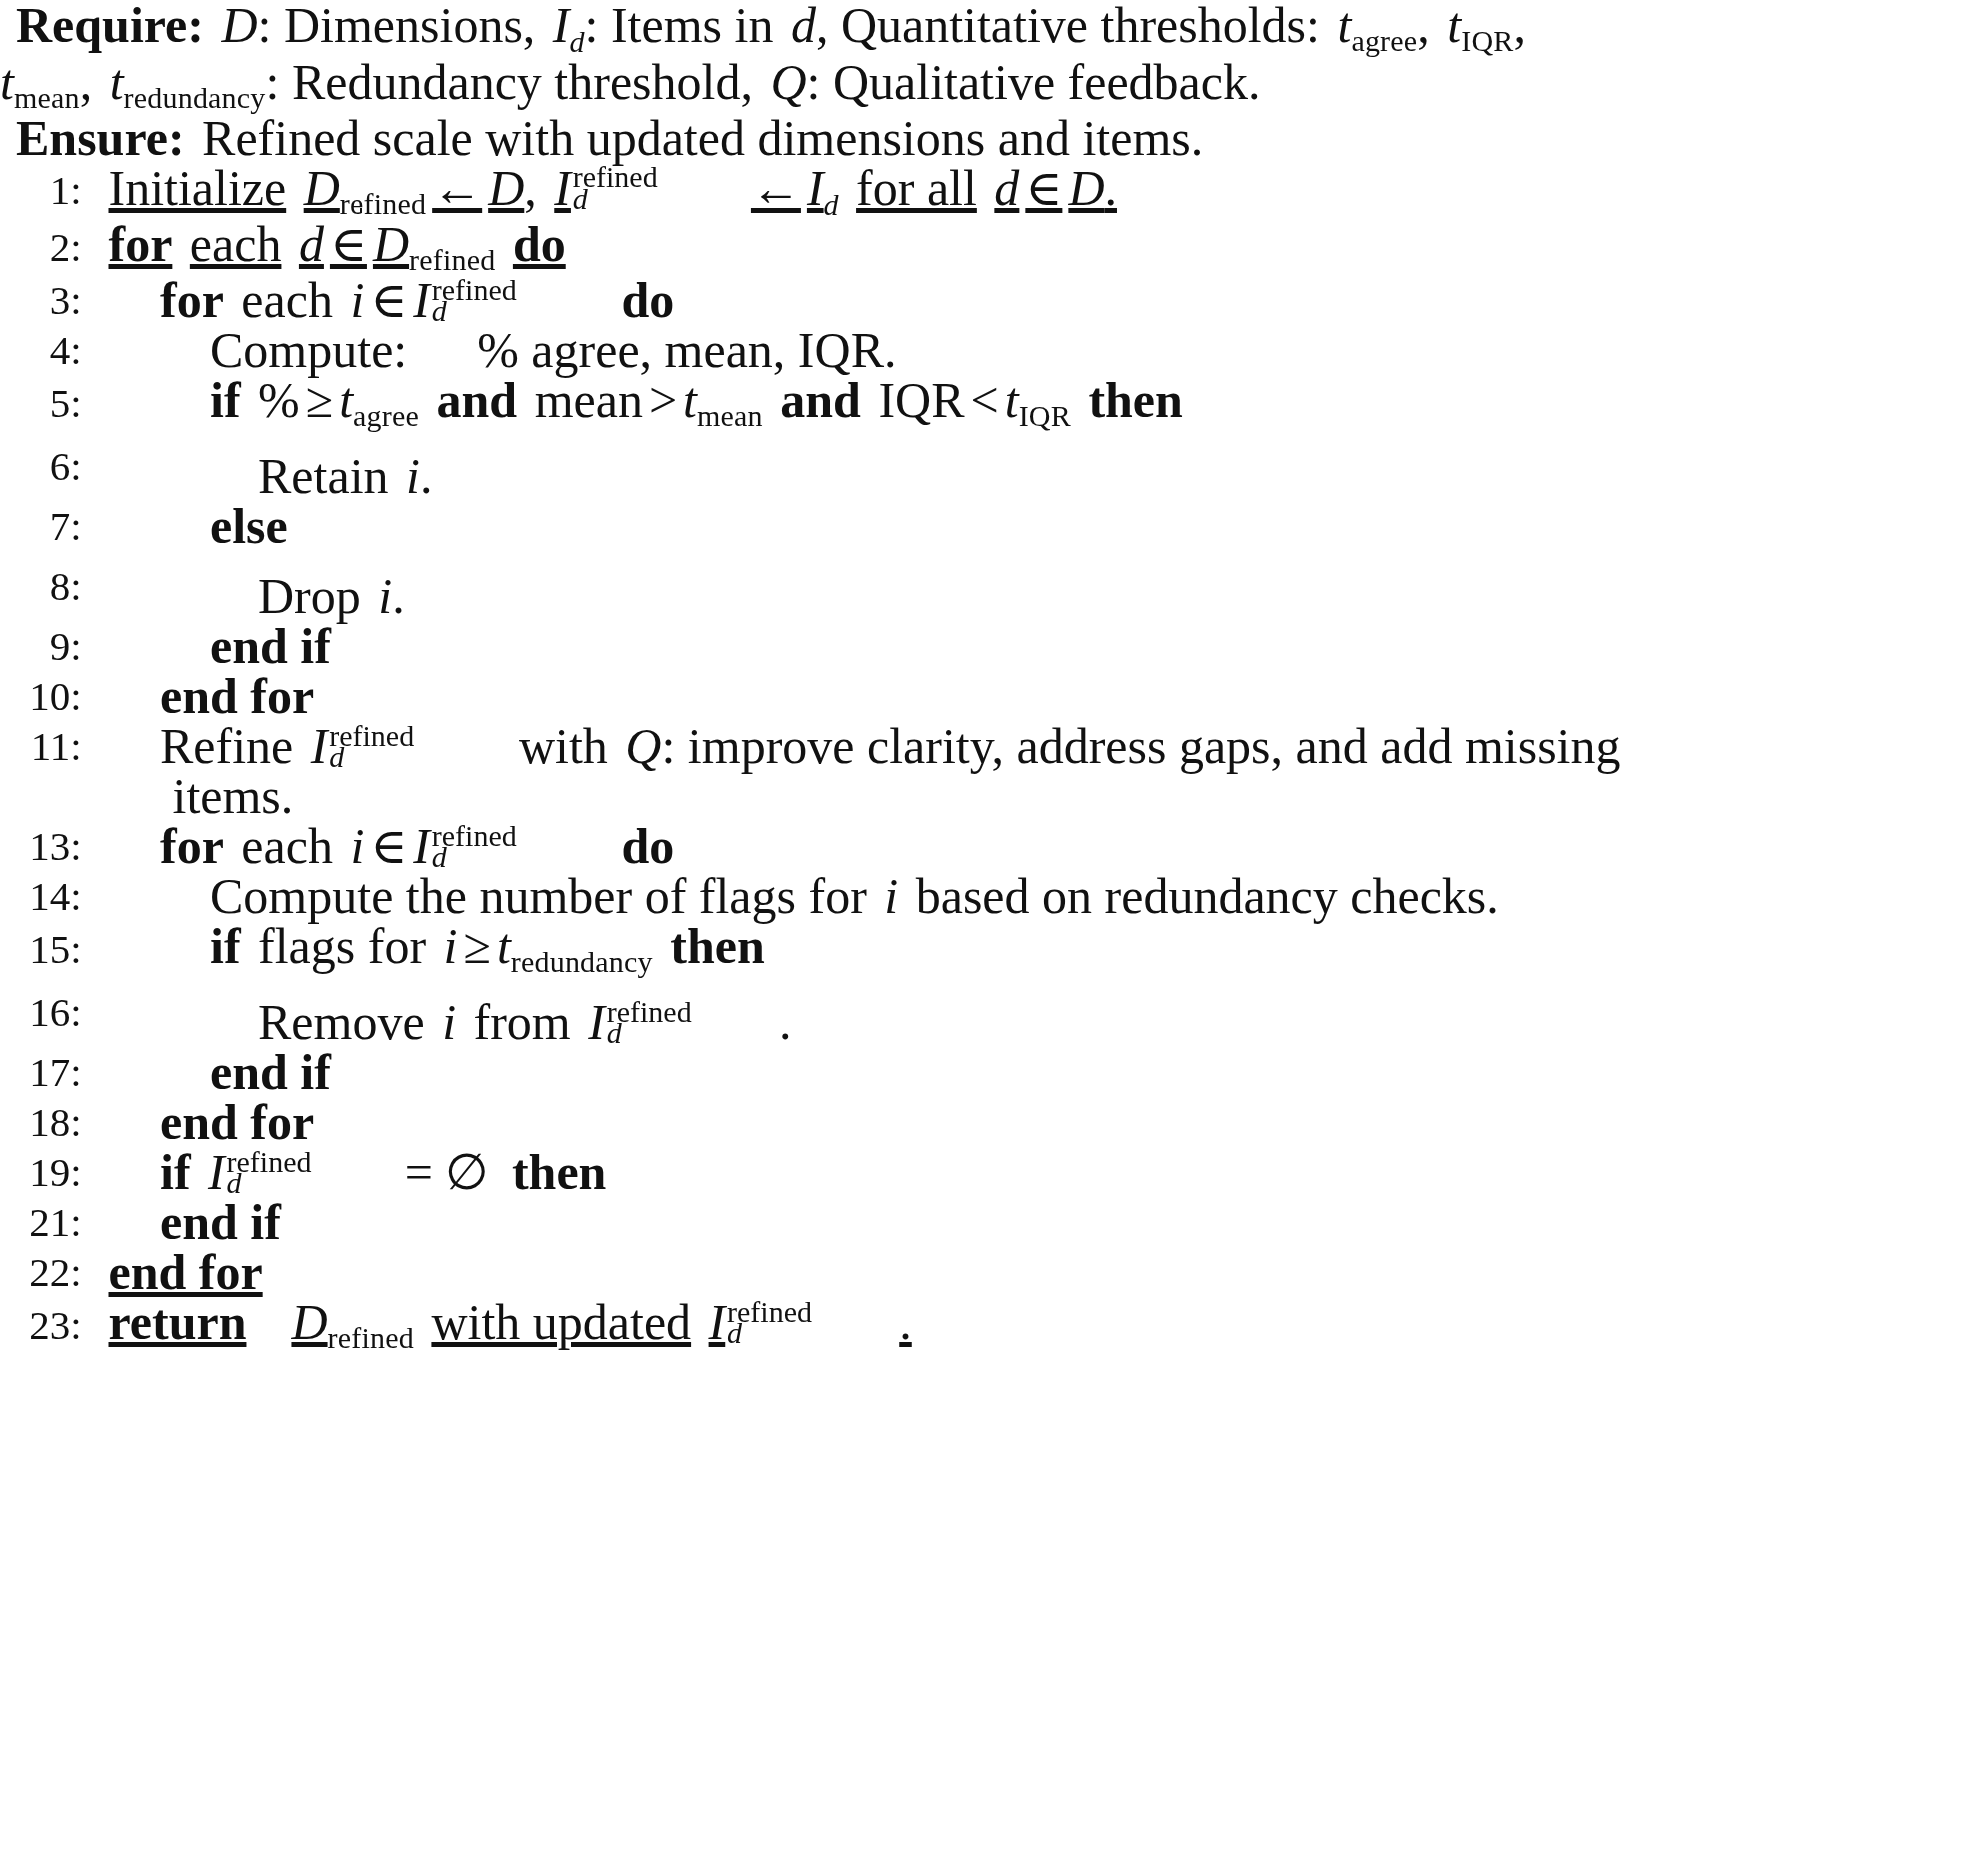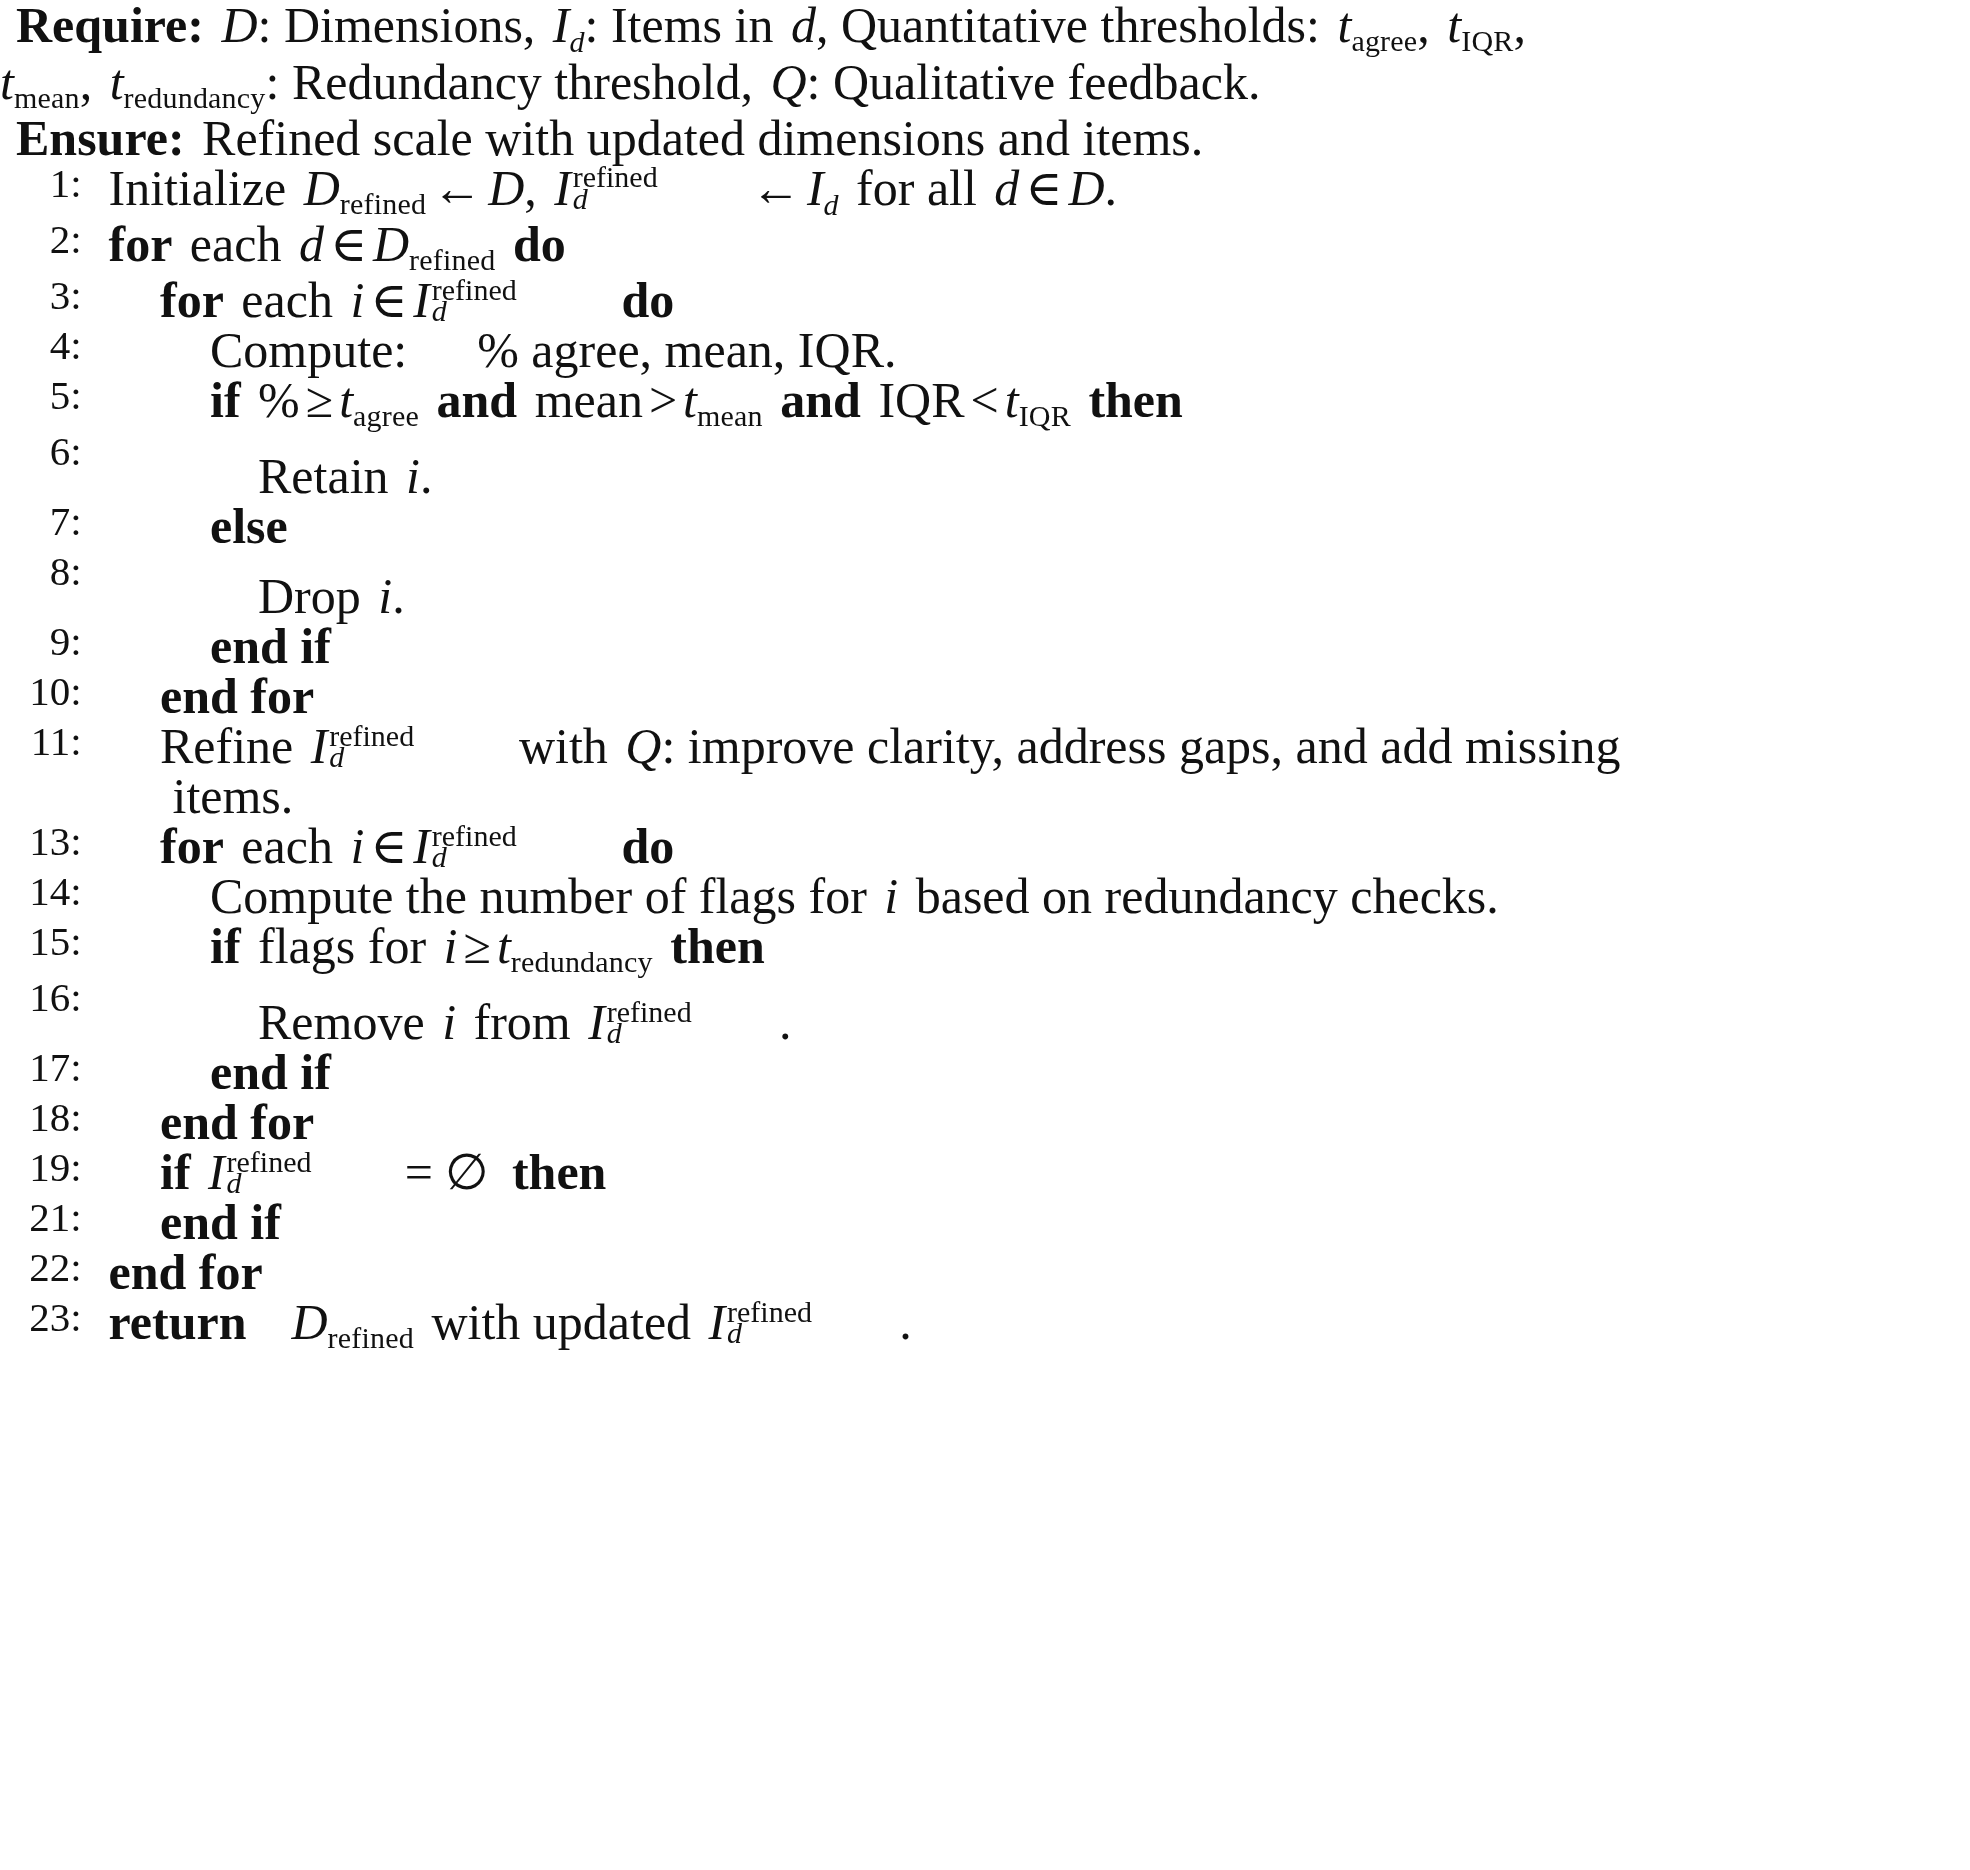--- a/index.html
+++ b/index.html
@@ -22,21 +22,21 @@
     height: 1870px;
     padding: 0;
     box-sizing: border-box;
     font-size: 50px;
     line-height: 1.0;
   }
 
   
   .row {
     display: flex;
-    align-items: flex-start;
+    align-items: center;
     width: 100%;
     box-sizing: border-box;
   }
 
   .kw-row {             
     padding-left: 16px;
   }
 
   .num {
     flex: 0 0 auto;
@@ -54,21 +54,21 @@
     white-space: normal;
   }
 
   
   .body.justify {
     text-align: justify;
     text-align-last: left;
   }
 
   
-  .i0 { padding-left: 12.5px; }
+  .i0 { padding-left: 12.5px; text-decoration: underline; }
   .i1 { padding-left: 64px; }
   .i2 { padding-left: 114px; }
   .i3 { padding-left: 162px; margin-top: 20px; }
 
   .kwlabel { font-weight: bold; }
   .kw      { font-weight: bold; }
 
   
   .mi { font-style: italic; font-family: "Liberation Serif", "DejaVu Serif", serif; }
 

